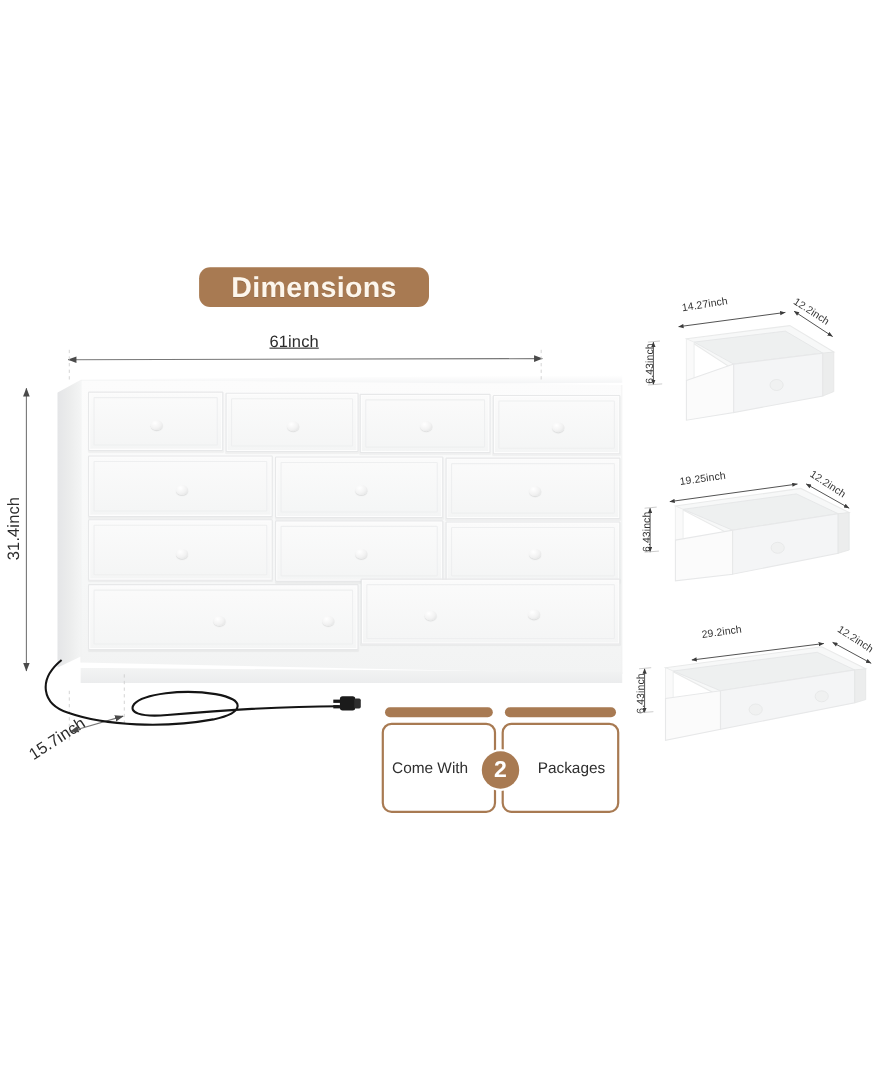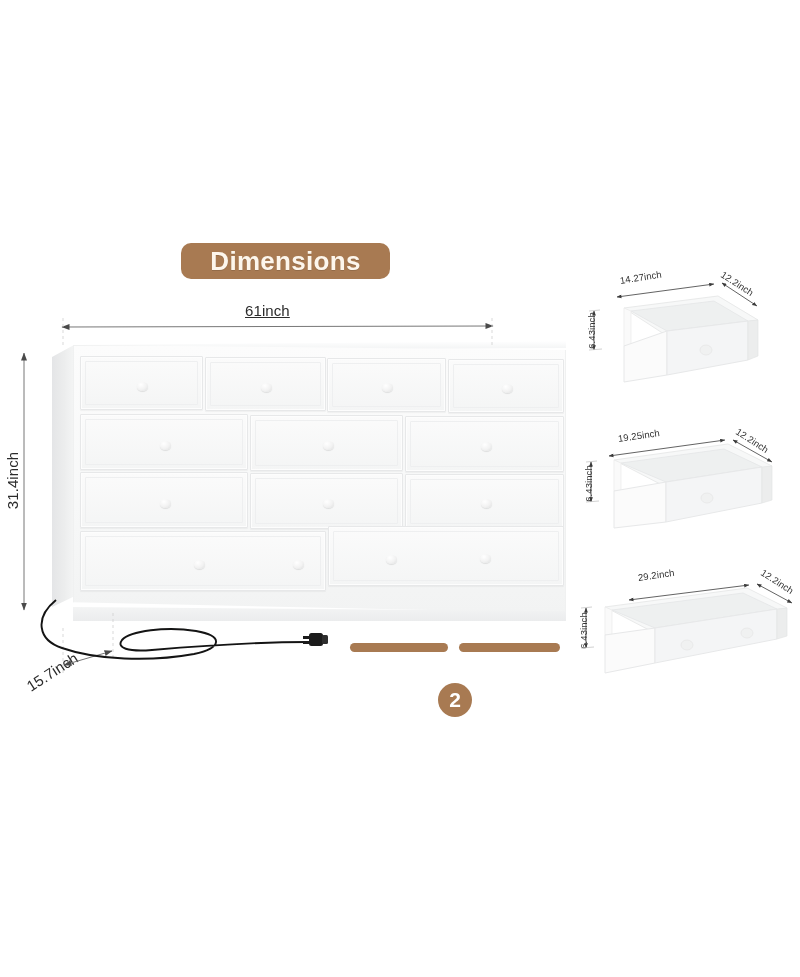--- a/index.html
+++ b/index.html
@@ -213,20 +213,26 @@
       <ellipse cx="152" cy="48" rx="6" ry="5" fill="#f0f1f1" stroke="#e2e3e3" stroke-width=".6"></ellipse>
     </svg>
   </div>
   <div class="dim dim-sm" style="left:638px; top:572px; transform:rotate(-8deg); transform-origin:left center;">29.2inch</div>
   <div class="dim dim-sm" style="left:762px; top:566px; transform:rotate(33deg); transform-origin:left center;">12.2inch</div>
   <div class="dim dim-sm" style="left:565px; top:625px; transform:rotate(-90deg); transform-origin:center;">6.43inch</div>
 
   <div id="packages">
     <div class="pk-bar" style="left:3px; width:98px;"></div>
     <div class="pk-bar" style="left:112px; width:101px;"></div>
+    <div class="pk-card pk-left">
+      <span>Come With</span>
+    </div>
+    <div class="pk-card pk-right">
+      <span>Packages</span>
+    </div>
     <div class="pk-circle">2</div>
   </div>
 
   <svg class="overlay">
     <defs>
       <marker id="ah" markerWidth="9" markerHeight="9" refX="7.5" refY="3" orient="auto">
         <path d="M0,0 L8,3 L0,6 z" fill="#4a4a4a"></path>
       </marker>
       <marker id="ah2" markerWidth="9" markerHeight="9" refX="0.5" refY="3" orient="auto">
         <path d="M8,0 L0,3 L8,6 z" fill="#4a4a4a"></path>

